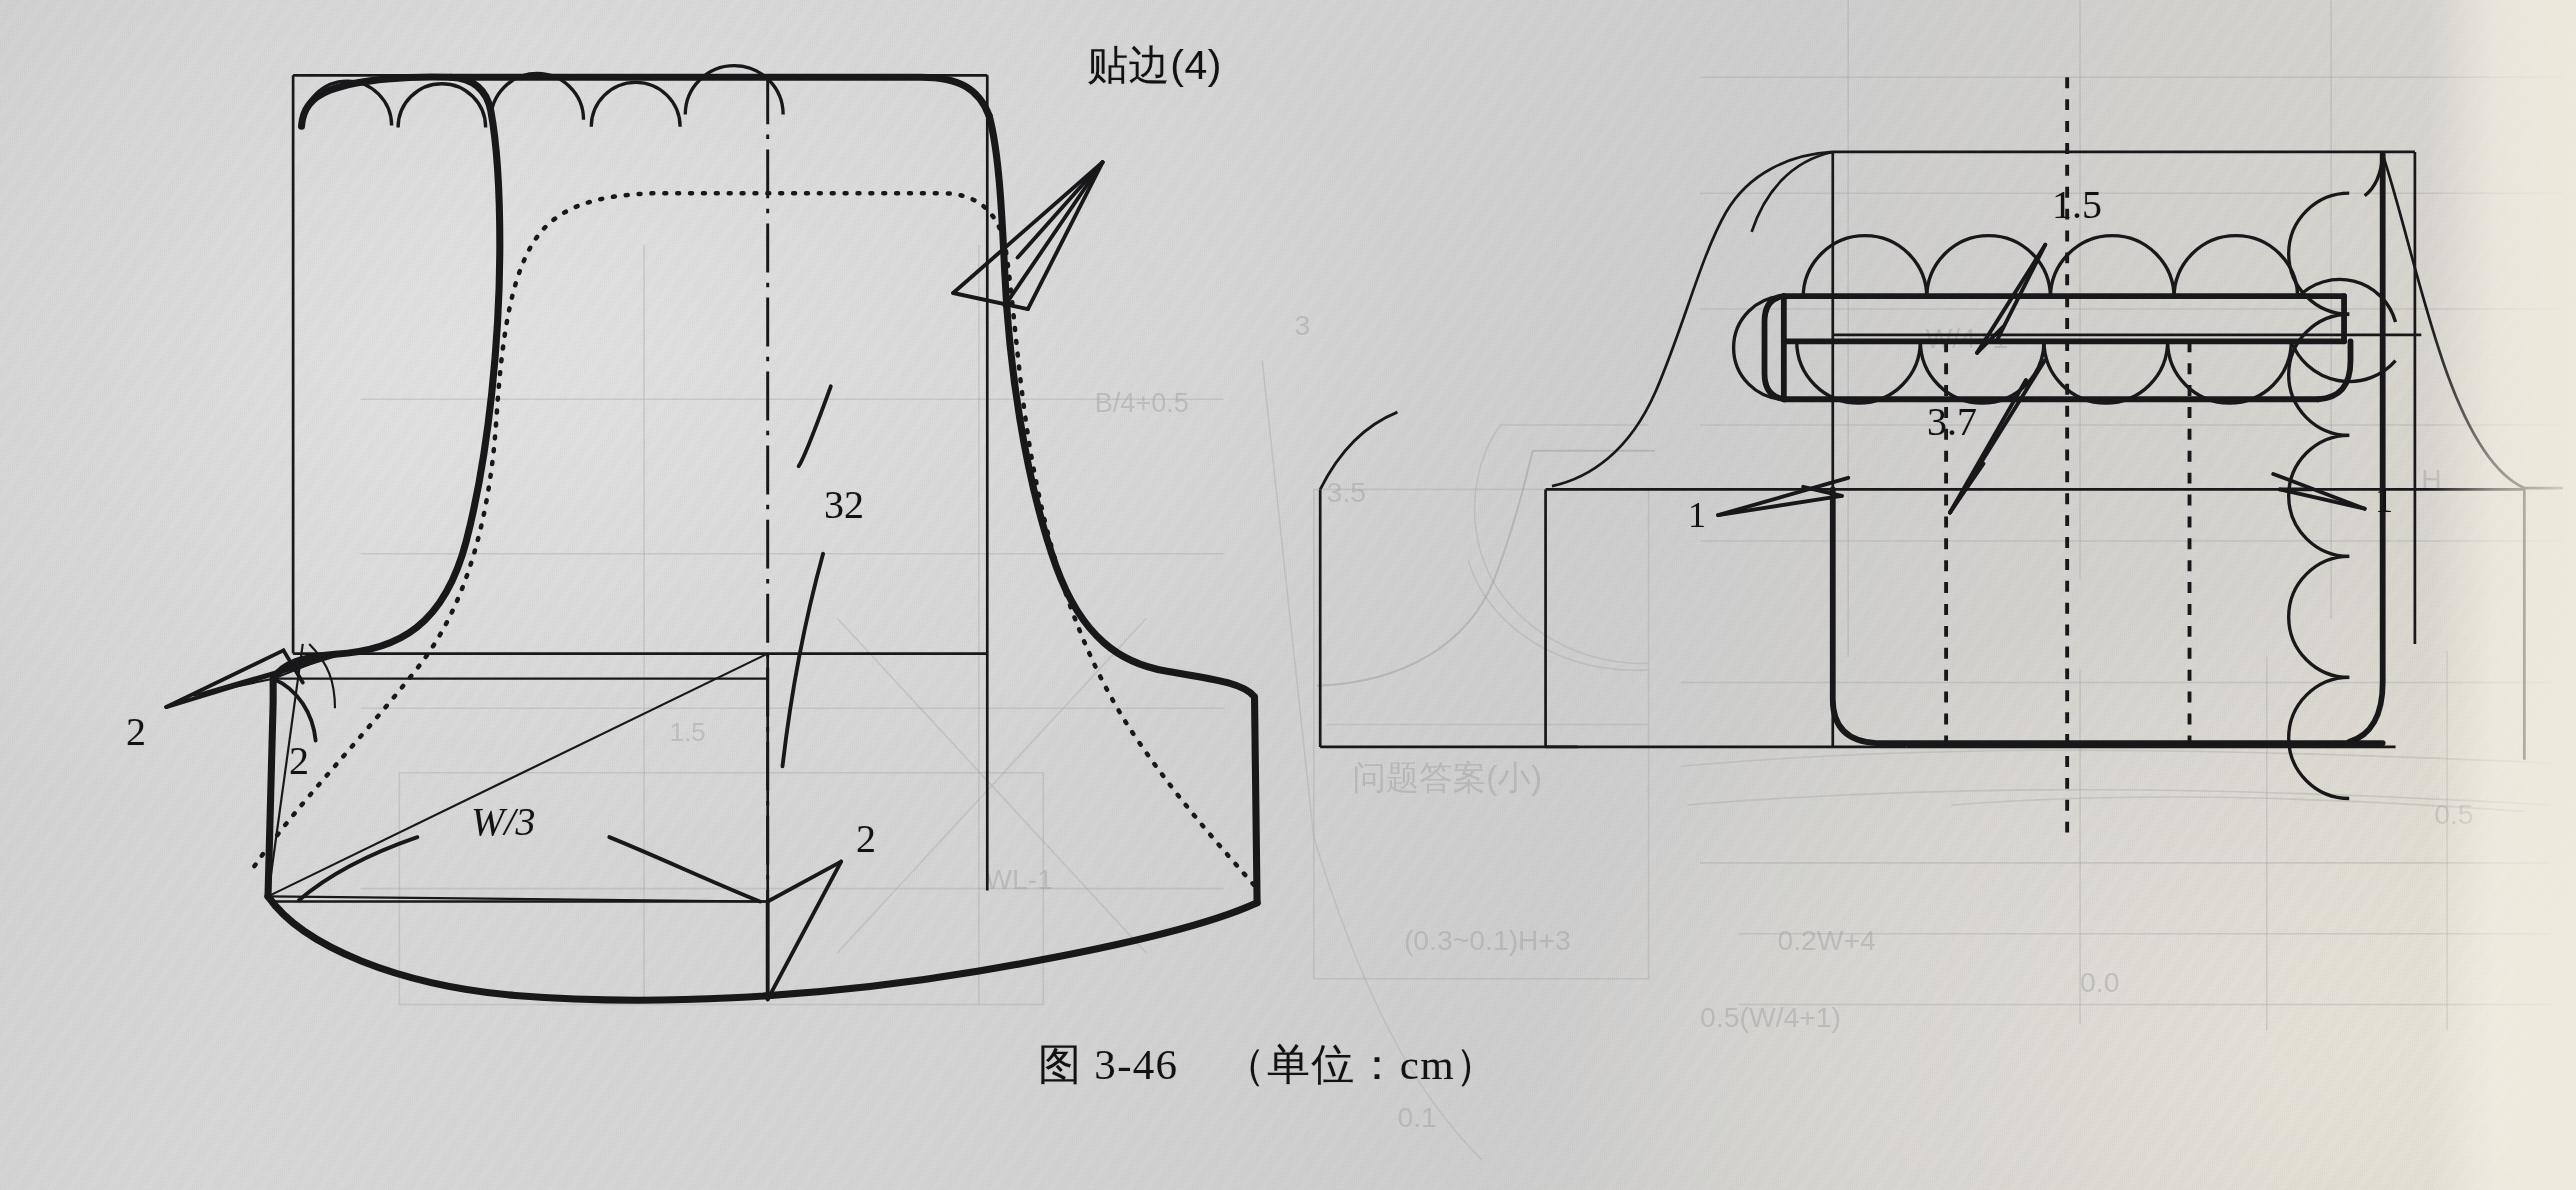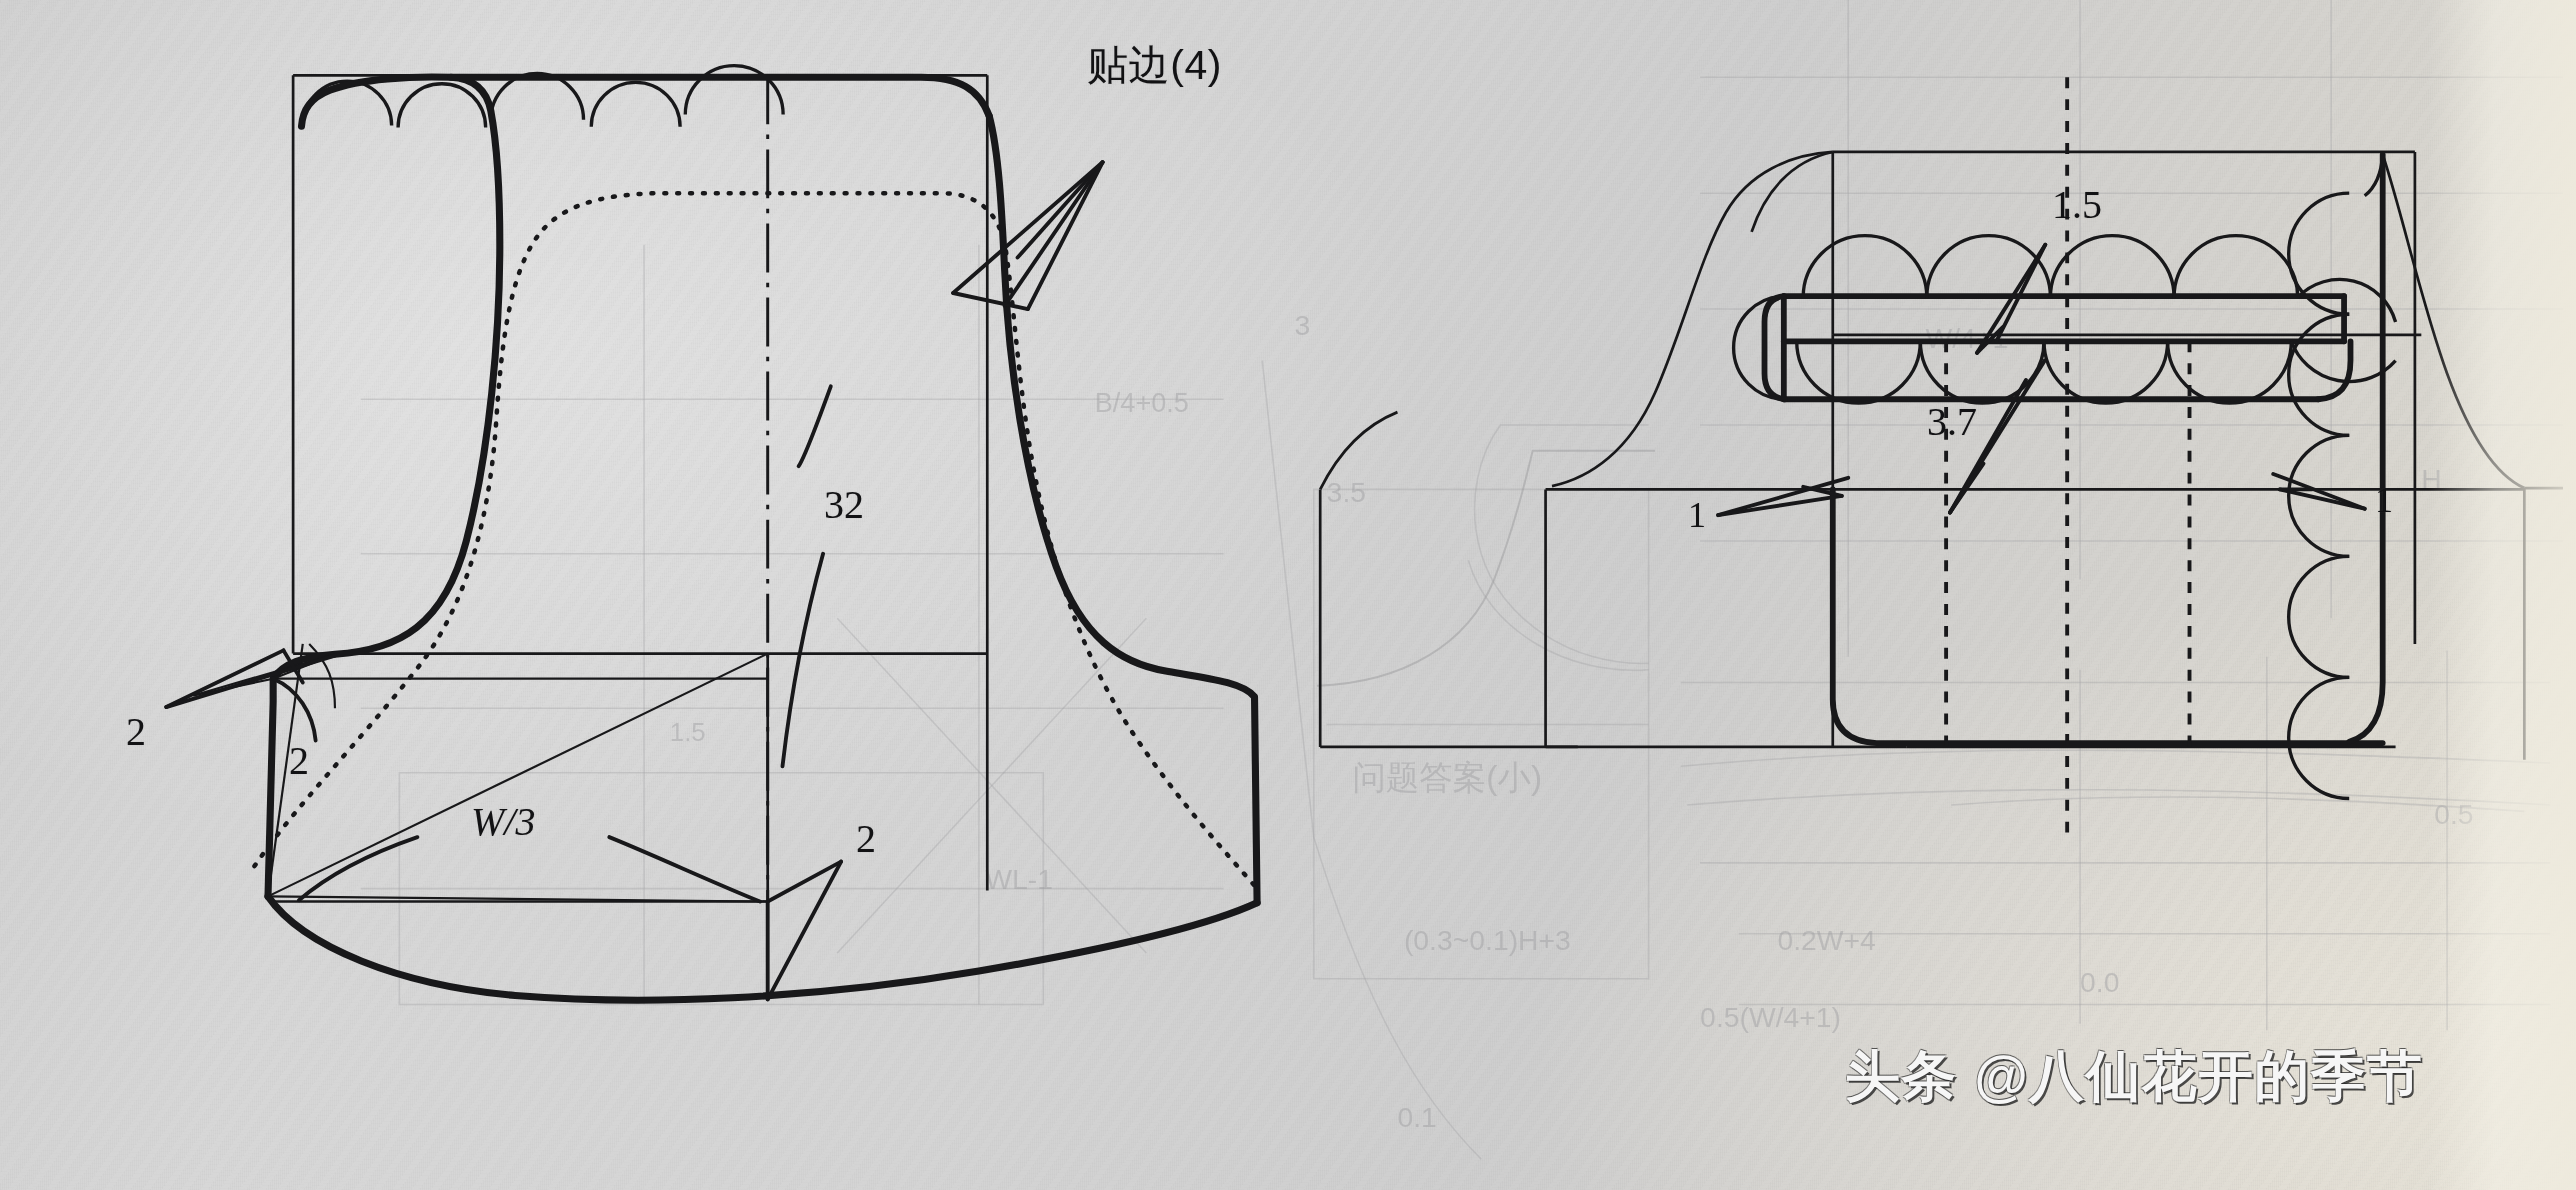--- a/index.html
+++ b/index.html
@@ -349,16 +349,16 @@
   <div class="lbl num" style="left:856px;top:819px;">2</div>
 
   <div class="lbl num" style="left:2052px;top:185px;">1.5</div>
 
   <div class="lbl num" style="left:1927px;top:402px;">3.7</div>
 
   <div class="lbl num-sm" style="left:1688px;top:497px;">1</div>
 
   <div class="lbl num-sm" style="left:2375px;top:482px;">1</div>
 
-
-  <div id="watermark">头条 @八仙花开的季节</div>
+  <div class="lbl caption" style="left:1038px;top:1043px;">图 3-46　（单位：cm）</div>
+
 </div>
 
 
 </body></html>

